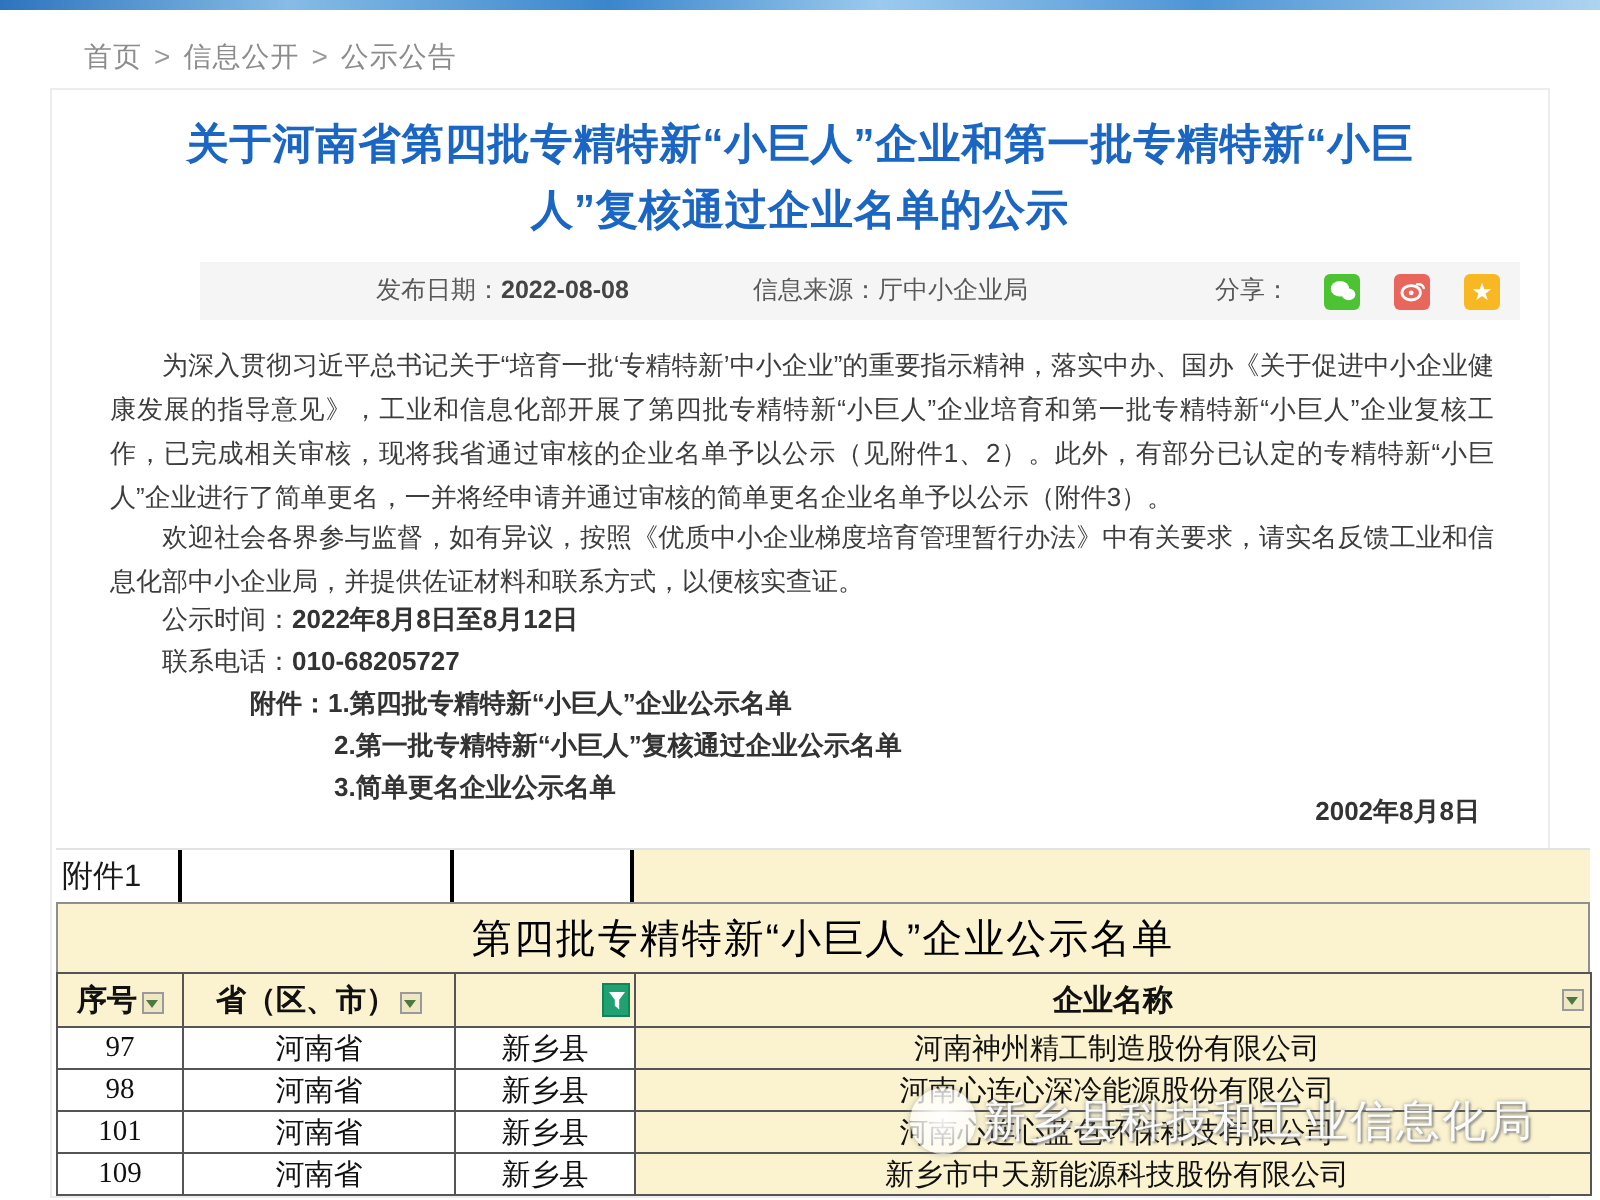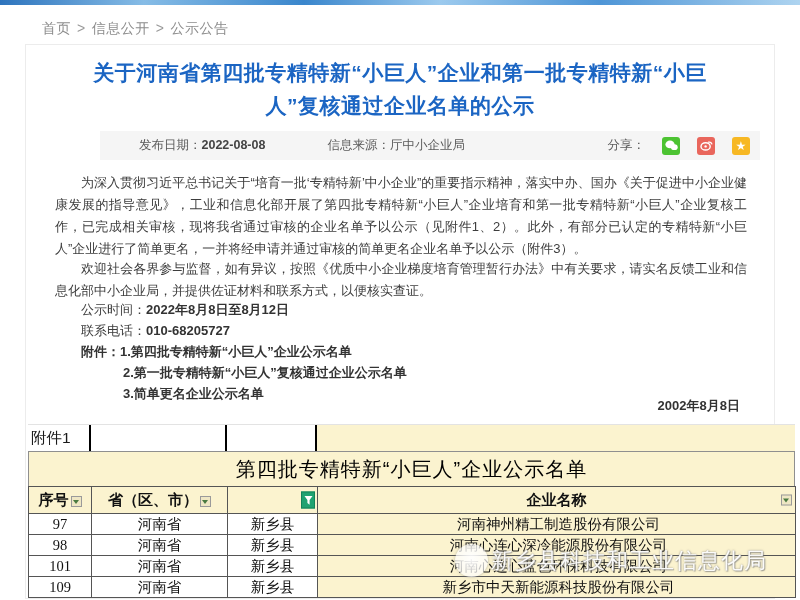--- a/index.html
+++ b/index.html
@@ -37,21 +37,21 @@
     text-align: center; color: #1b65c3; font-size: 21px; font-weight: bold;
     line-height: 1.55; letter-spacing: .5px;
   }
 
   
   .meta-bar {
     position: absolute; top: 131px; left: 100px; width: 660px; height: 29px;
     background: #f5f5f5; display: flex; align-items: center;
     font-size: 12.5px; color: #5a5a5a;
   }
-  .meta-item.date { margin-left: 39px; }
+  .meta-item.date { margin-left: 88px; }
   .meta-item.source { margin-left: 62px; }
   .share-group { margin-left: auto; margin-right: 10px; display: flex; align-items: center; gap: 17px; }
   .share-btn {
     width: 18px; height: 18px; border-radius: 3px; cursor: pointer;
     display: inline-flex; align-items: center; justify-content: center;
   }
   .share-wechat { background: #4cc332; }
   .share-weibo  { background: #e9665c; }
   .share-qzone  { background: #f7b824; color: #fff; font-size: 12px; line-height: 1; }
 
@@ -60,21 +60,21 @@
     position: absolute; left: 55px; width: 692px;
     font-size: 13px; line-height: 22px; color: #3d3d3d;
     text-align: justify; text-indent: 2em;
   }
   .p1 { top: 172px; }
   .p2 { top: 258px; }
   .info-line { position: absolute; left: 81px; font-size: 13px; color: #3d3d3d; }
   .info-line b, .attach-line b { color: #333; }
   .line-time { top: 301px; }
   .line-phone { top: 322px; }
-  .attach-line { position: absolute; font-size: 13px; color: #333; font-weight: bold; }
+  .attach-line { position: absolute; font-size: 13px; color: #333; font-weight: bold; margin-left: 44px; }
   .line-attach1 { top: 343px; left: 81px; }
   .line-attach2 { top: 364px; left: 123px; }
   .line-attach3 { top: 385px; left: 123px; }
   .sign-date { position: absolute; top: 397px; right: 60px; font-size: 13px; font-weight: bold; color: #333; }
 
   
   .sheet {
     position: absolute; top: 424px; left: 28px; width: 767px;
     background: #fff; z-index: 5;
     font-family: "Liberation Serif", "DejaVu Serif", serif;

